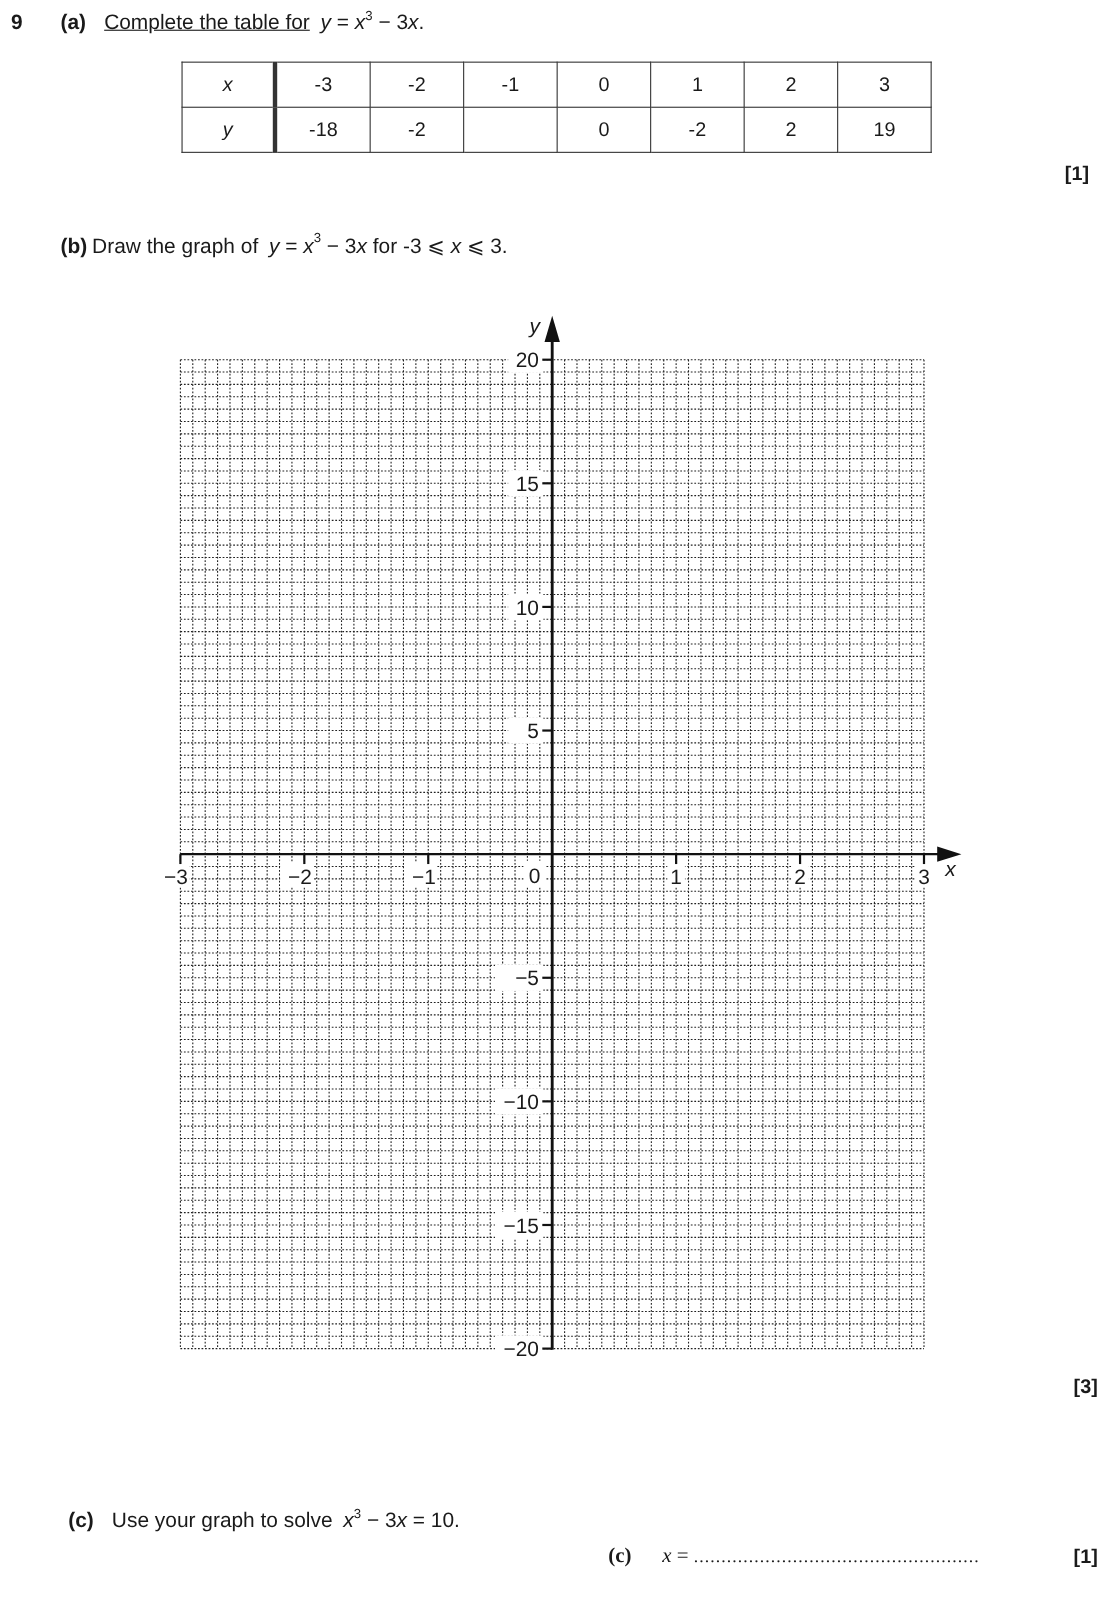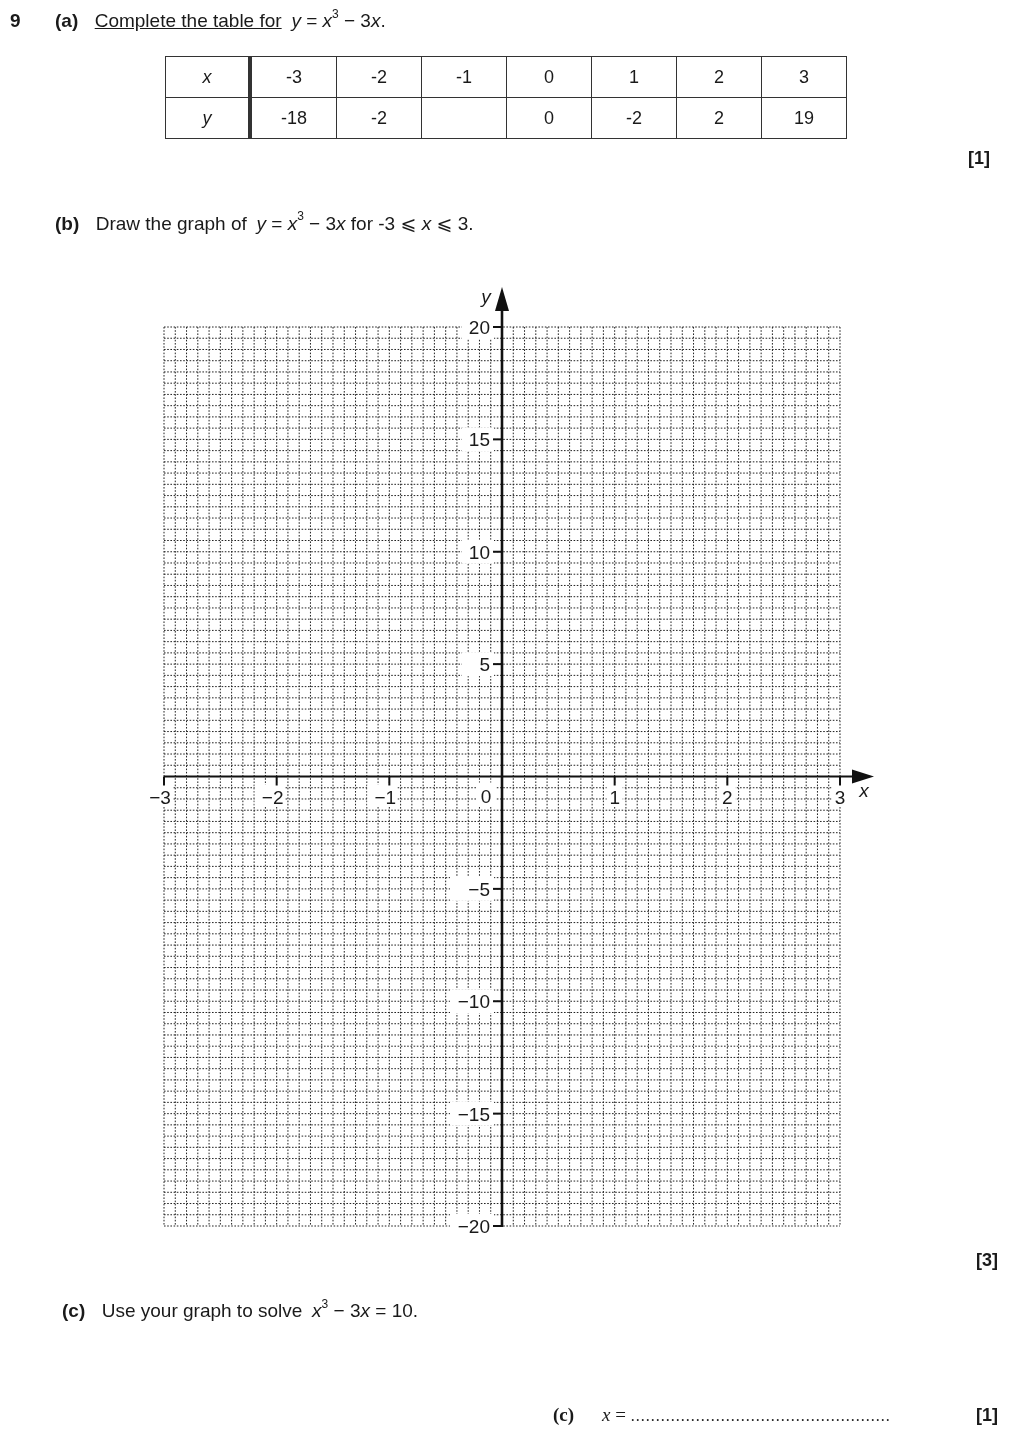--- a/index.html
+++ b/index.html
@@ -57,21 +57,21 @@
     <td class="c">2</td>
     <td class="c">19</td>
   </tr>
 </tbody>
   </table>
 
 <div class="abs marks" style="left:968px; top:148px;">[1]</div>
 
 <div class="abs" style="left:55px; top:212px;">
   <span class="part">(b)</span>
-  <span class="txt" style="margin-left:12px;">Draw the graph of</span>
+  <span class="txt" style="margin-left:0;">Draw the graph of</span>
   <span class="txt">
     &nbsp;<span class="it">y</span><span> = </span><span class="it">x</span><sup>3</sup><span> − 3</span><span class="it">x</span><span> for </span><span>-3</span><span> ⩽ </span><span class="it">x</span><span> ⩽ </span><span>3.</span>
   </span>
 </div>
 
 <svg id="graph" width="1014" height="1300">
   <g id="grid">
       <line x1="164" y1="327" x2="164" y2="1226" stroke="#222" stroke-width="1" stroke-dasharray="1.6,1.6"></line>
       <line x1="175.26666666666668" y1="327" x2="175.26666666666668" y2="1226" stroke="#222" stroke-width="1" stroke-dasharray="1.6,1.6"></line>
       <line x1="186.53333333333333" y1="327" x2="186.53333333333333" y2="1226" stroke="#222" stroke-width="1" stroke-dasharray="1.6,1.6"></line>
@@ -268,21 +268,21 @@
       <text x="490" y="1008.25" text-anchor="end" font-family="Liberation Sans, sans-serif" font-size="19" fill="#1a1a1a" font-style="normal">−10</text>
       <text x="490" y="1120.625" text-anchor="end" font-family="Liberation Sans, sans-serif" font-size="19" fill="#1a1a1a" font-style="normal">−15</text>
       <text x="490" y="1233" text-anchor="end" font-family="Liberation Sans, sans-serif" font-size="19" fill="#1a1a1a" font-style="normal">−20</text>
       <text x="864" y="796.5" text-anchor="middle" font-family="Liberation Sans, sans-serif" font-size="19" fill="#1a1a1a" font-style="italic">x</text>
       <text x="486" y="303" text-anchor="middle" font-family="Liberation Sans, sans-serif" font-size="19" fill="#1a1a1a" font-style="italic">y</text>
     </g>
 </svg>
 
 <div class="abs marks" style="left:976px; top:1250px;">[3]</div>
 
-<div class="abs" style="left:62px; top:1300px;">
+<div class="abs" style="left:62px; top:1372px;">
   <span class="part">(c)</span>
   <span class="txt" style="margin-left:12px;">Use your graph to solve</span>
   <span class="txt">
     &nbsp;<span class="it">x</span><sup>3</sup><span> − 3</span><span class="it">x</span><span> = 10.</span>
   </span>
 </div>
 
 <div class="abs" style="left:553px; top:1404px;font-family:Liberation Serif, serif;">
   <span class="part">(c)</span>
   <span class="txt it" style="margin-left:24px;">x</span><span class="txt"> = </span>

